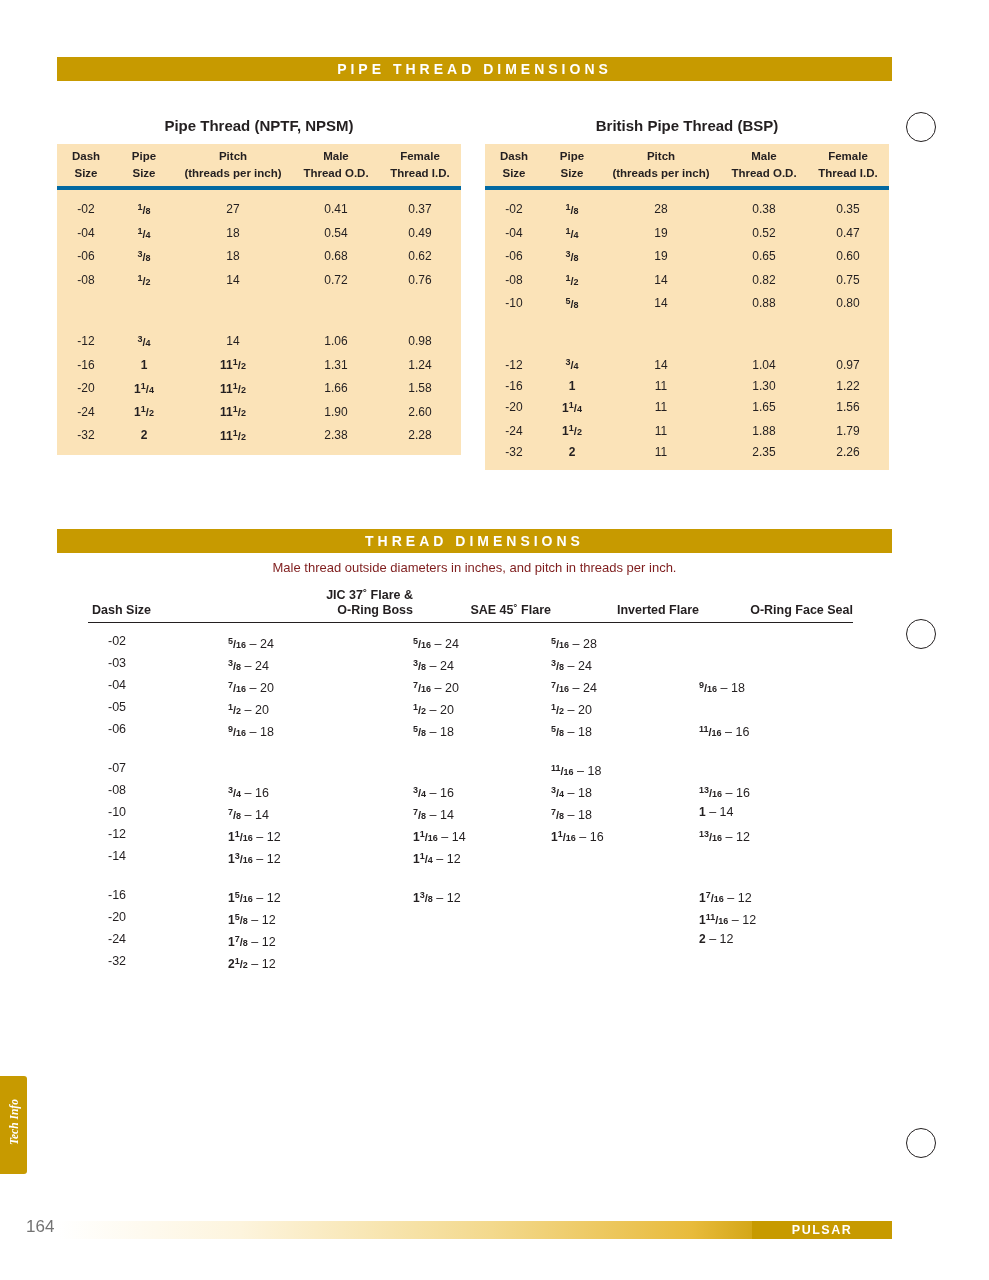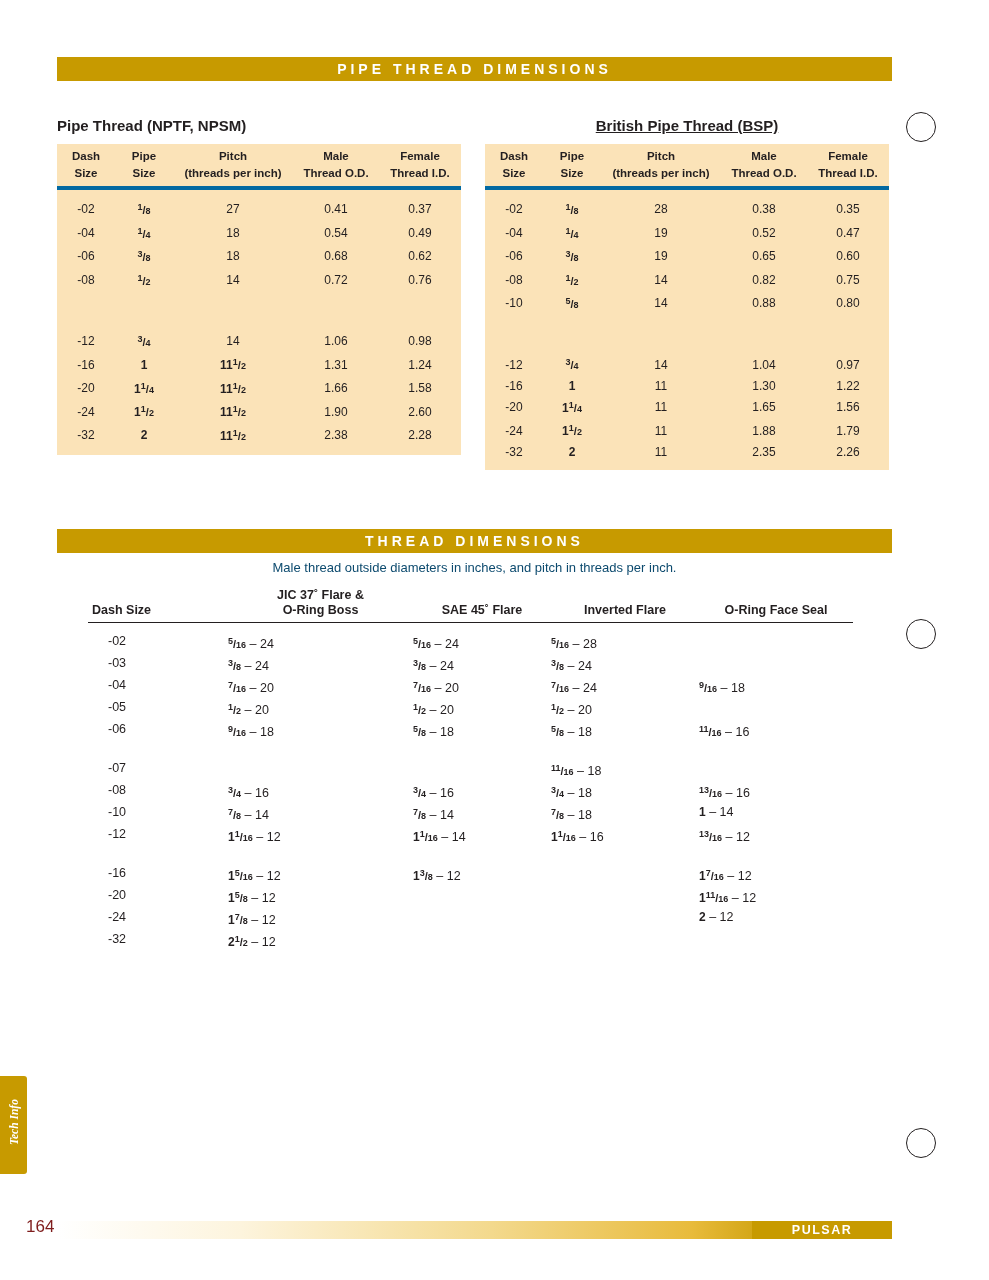--- a/index.html
+++ b/index.html
@@ -33,22 +33,22 @@
   #banner1 { left: 57px; top: 57px; width: 835px; }
   #banner2 { left: 57px; top: 529px; width: 835px; }
 
   
   .tbl-title {
     position: absolute;
     font-size: 15px;
     font-weight: bold;
     color: #231f20;
   }
-  #title-nptf { left: 57px; top: 117px; width: 404px; text-align: left; }
-  #title-bsp  { left: 485px; top: 117px; width: 404px; text-align: center; text-decoration: underline; }
+  #title-nptf { left: 57px; top: 117px; width: 404px; text-align: center; }
+  #title-bsp  { left: 485px; top: 117px; width: 404px; text-align: center; }
 
   .pipe-table {
     position: absolute;
     width: 404px;
     border-collapse: collapse;
     font-size: 11.5px;
   }
   #pipe-nptf { left: 57px; top: 144px; }
   #pipe-bsp  { left: 485px; top: 144px; }
 
@@ -85,33 +85,33 @@
   .frac .sl { font-size: 11px; }
   .frac .den { font-size: 9px; vertical-align: -0.05em; font-weight: bold; }
   .whole { font-weight: bold; font-size: 12px; }
 
   
   #subtitle {
     position: absolute;
     left: 57px; top: 560px; width: 835px;
     text-align: center;
     font-size: 13px;
-    color: #0c4a6e;
+    color: #7f1d1d;
   }
 
   #thread-table {
     position: absolute;
     left: 88px;
     top: 588px;
     width: 765px;
     border-collapse: collapse;
     font-size: 12.5px;
   }
   #thread-table th {
-    text-align: center;
+    text-align: right;
     font-weight: bold;
     font-size: 12.5px;
     vertical-align: bottom;
     padding: 0 0 4px 0;
     border-bottom: 1px solid #231f20;
     line-height: 15px;
   }
   #thread-table th.c-dash { width: 140px; text-align: left; padding-left: 4px; }
   #thread-table th.c-jic { width: 185px; }
   #thread-table th.c-sae { width: 138px; }
@@ -158,21 +158,21 @@
     font-weight: bold;
     font-style: italic;
     font-family: "Liberation Serif", serif;
   }
 
   
   #page-number {
     position: absolute;
     left: 26px; top: 1217px;
     font-size: 17px;
-    color: #7f1d1d;
+    color: #737373;
   }
   #footer-bar {
     position: absolute;
     left: 57px; top: 1221px;
     width: 835px; height: 18px;
     background: linear-gradient(to right, #ffffff 0%, #fdf4dd 22%, #f3d98d 52%, #e8bb3c 76%, #c79a00 88%, #c79a00 100%);
   }
   #brand-box {
     position: absolute;
     left: 752px; top: 1221px;
@@ -471,20 +471,27 @@
           <td class="c-inv"><span class="frac"><span class="num">7</span><span class="sl">/</span><span class="den">8</span></span><span class="pitch-sep"> – 18</span></td>
           <td class="c-orfs"><span class="whole">1</span><span class="pitch-sep"> – 14</span></td>
         </tr>
         <tr>
           <td class="c-dash">-12</td>
           <td class="c-jic"><span class="whole">1</span><span class="frac"><span class="num">1</span><span class="sl">/</span><span class="den">16</span></span><span class="pitch-sep"> – 12</span></td>
           <td class="c-sae"><span class="whole">1</span><span class="frac"><span class="num">1</span><span class="sl">/</span><span class="den">16</span></span><span class="pitch-sep"> – 14</span></td>
           <td class="c-inv"><span class="whole">1</span><span class="frac"><span class="num">1</span><span class="sl">/</span><span class="den">16</span></span><span class="pitch-sep"> – 16</span></td>
           <td class="c-orfs"><span class="frac"><span class="num">13</span><span class="sl">/</span><span class="den">16</span></span><span class="pitch-sep"> – 12</span></td>
         </tr>
+        <tr>
+          <td class="c-dash">-14</td>
+          <td class="c-jic"><span class="whole">1</span><span class="frac"><span class="num">3</span><span class="sl">/</span><span class="den">16</span></span><span class="pitch-sep"> – 12</span></td>
+          <td class="c-sae"><span class="whole">1</span><span class="frac"><span class="num">1</span><span class="sl">/</span><span class="den">4</span></span><span class="pitch-sep"> – 12</span></td>
+          <td class="c-inv">&nbsp;</td>
+          <td class="c-orfs">&nbsp;</td>
+        </tr>
         <tr class="gap">
           <td>&nbsp;</td>
           <td>&nbsp;</td>
           <td>&nbsp;</td>
           <td>&nbsp;</td>
           <td>&nbsp;</td>
         </tr>
         <tr>
           <td class="c-dash">-16</td>
           <td class="c-jic"><span class="whole">1</span><span class="frac"><span class="num">5</span><span class="sl">/</span><span class="den">16</span></span><span class="pitch-sep"> – 12</span></td>

